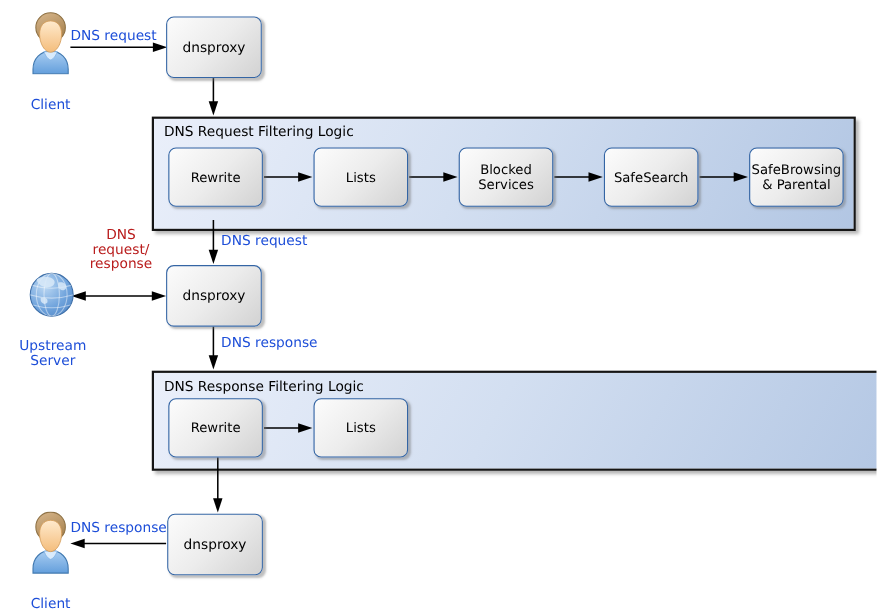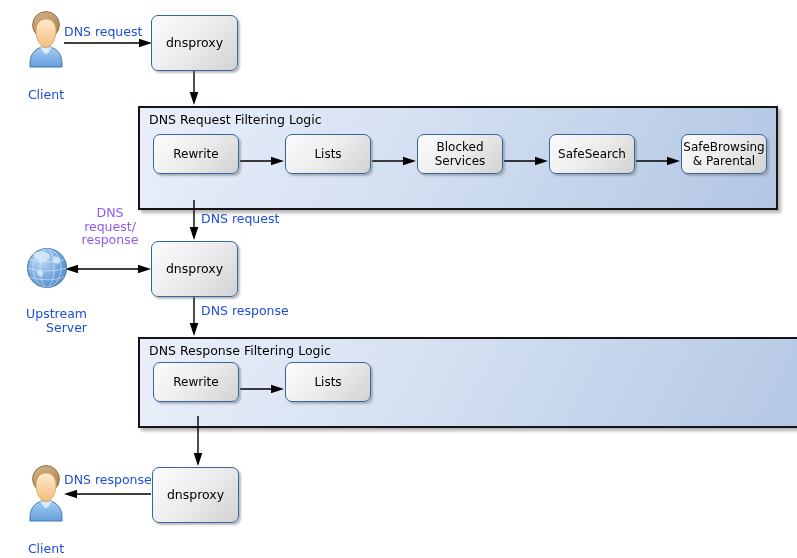--- a/index.html
+++ b/index.html
@@ -17,27 +17,27 @@
     background:linear-gradient(118deg,#eaeffa 0%,#d3dff1 45%,#b2c6e3 100%);
     box-shadow:3px 3px 3px rgba(90,90,90,0.45);
   }
   .ftitle{position:absolute;left:9px;top:4px;font-size:12.5px;white-space:nowrap;color:#000;}
   .node{
     position:absolute;z-index:3;display:flex;align-items:center;justify-content:center;
     text-align:center;font-size:12px;line-height:14px;color:#000;
     border:1.5px solid #3465a4;border-radius:7px;
     background:linear-gradient(135deg,#fcfcfc 0%,#ececec 50%,#d2d2d2 100%);
     box-shadow:2px 2px 2px rgba(110,110,110,0.45);
-    width:86px;height:40px;
+    width:86px;height:54px;
   }
   .node.proxy{width:87px;height:56px;font-size:12.5px;}
   .lbl{position:absolute;z-index:3;font-size:12.5px;line-height:14px;white-space:nowrap;color:#1d4ed8;}
   .lbl.center{text-align:center;margin-top:16px;}
-  .lbl.wrap{white-space:normal;text-align:right;}
-  .mlabel{position:absolute;z-index:3;font-size:12.5px;line-height:13.5px;text-align:center;color:#8b5cf6;}
+  .lbl.wrap{white-space:normal;}
+  .mlabel{position:absolute;z-index:3;font-size:12.5px;line-height:13.5px;text-align:center;color:#b91c1c;}
   .mlabel span{display:block;}
   .actor{position:absolute;z-index:3;}
 </style>
 </head>
 <body>
 
 <div class="canvas">
 
   <div class="fcontainer" style="left:138px;top:106px;width:640px;height:104px">
     <div class="ftitle">DNS Request Filtering Logic</div>

